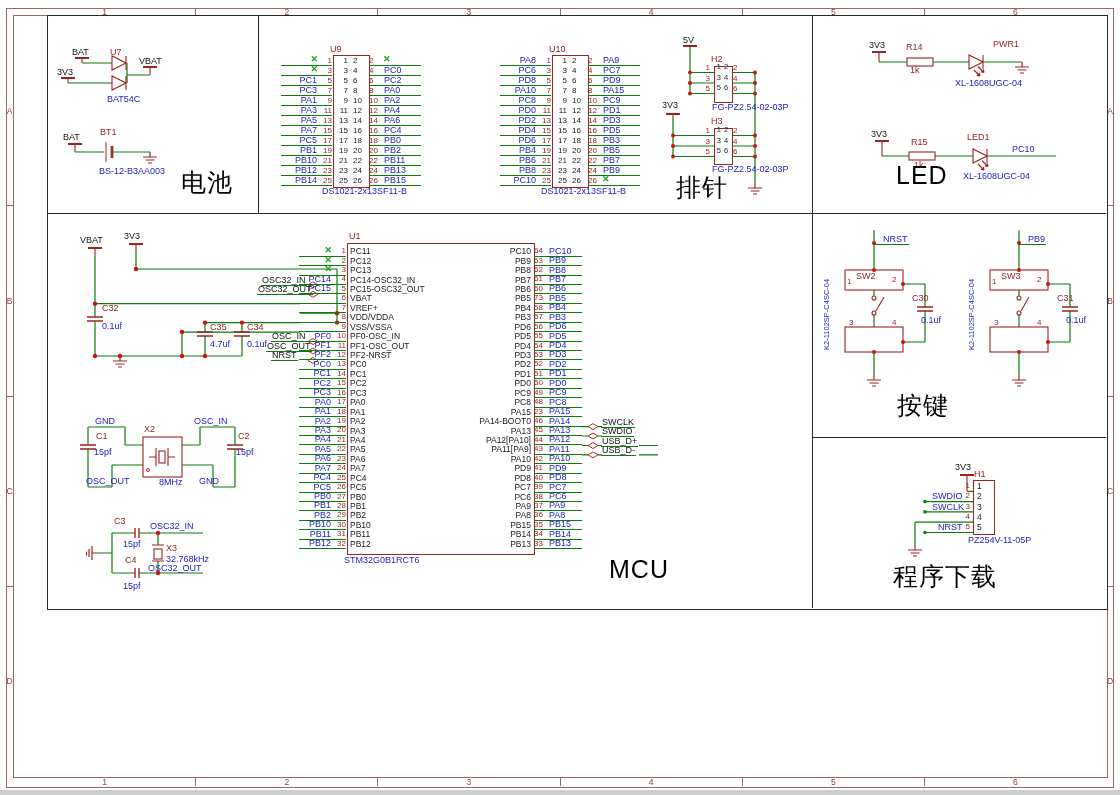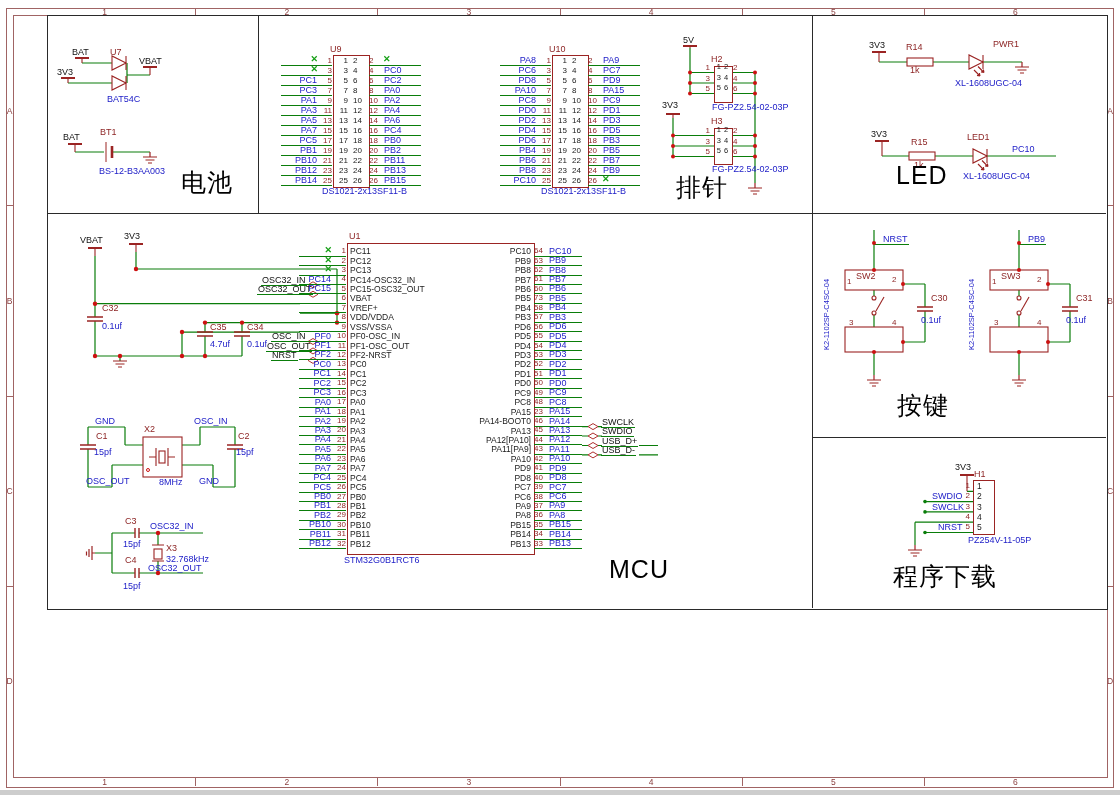--- a/index.html
+++ b/index.html
@@ -64,21 +64,21 @@
   .hpair .ia,.hpair .ib{font-size:7.5px;line-height:10.5px;width:7px;}
   .hpair .ib{padding-left:3px;}
   .h1n{height:10.3px;line-height:10.8px;font-size:8px;color:#8a1f1f;text-align:right;}
   .h1i{height:10.3px;line-height:10.8px;font-size:8.5px;color:#1a1a1a;text-align:left;}
   
   .swg{position:absolute;top:228px;width:160px;height:178px;}
   .swhost > div:nth-of-type(1){left:820px;}
   .swhost > div:nth-of-type(2){left:965px;}
   .swg .snet{position:absolute;left:62px;top:7px;}
   .swg .sref{position:absolute;left:36px;top:44px;}
-  .swg .scap{position:absolute;left:111px;top:66px;}
+  .swg .scap{position:absolute;left:92px;top:66px;}
   .swg .scapv{position:absolute;left:101px;top:88px;}
   .swg .p1{position:absolute;left:27px;top:50px;}
   .swg .p2{position:absolute;left:72px;top:48px;}
   .swg .p3{position:absolute;left:29px;top:91px;}
   .swg .p4{position:absolute;left:72px;top:91px;}
   .swg .vert{position:absolute;left:2px;top:36px;height:86px;writing-mode:vertical-rl;
              transform:rotate(180deg);font-size:7.5px;color:#2121c8;white-space:nowrap;}
   svg{position:absolute;left:0;top:0;}
 </style>
 </head>
@@ -299,21 +299,21 @@
       <span class="lbl val" style="left: 95px; top: 417px;">GND</span>
       <span class="lbl ref" style="left: 96px; top: 432px;">C1</span>
       <span class="lbl val" style="left: 94px; top: 448px;">15pf</span>
       <span class="lbl ref" style="left: 144px; top: 425px;">X2</span>
       <span class="lbl val" style="left: 159px; top: 478px;">8MHz</span>
       <span class="lbl val" style="left: 194px; top: 417px;">OSC_IN</span>
       <span class="lbl ref" style="left: 238px; top: 432px;">C2</span>
       <span class="lbl val" style="left: 236px; top: 448px;">15pf</span>
       <span class="lbl val" style="left: 86px; top: 477px;">OSC_OUT</span>
       <span class="lbl val" style="left: 199px; top: 477px;">GND</span>
-      <span class="lbl ref" style="left: 125px; top: 517px; text-align: right;">C3</span>
+      <span class="lbl ref" style="left: 114px; top: 517px; text-align: right;">C3</span>
       <span class="lbl val" style="left: 123px; top: 540px;">15pf</span>
       <span class="lbl ref" style="left: 125px; top: 556px;">C4</span>
       <span class="lbl val" style="left: 123px; top: 582px;">15pf</span>
       <span class="lbl ref" style="left: 166px; top: 544px;">X3</span>
       <span class="lbl val" style="left: 166px; top: 555px;">32.768kHz</span>
       <span class="lbl val" style="left: 150px; top: 522px;">OSC32_IN</span>
       <span class="lbl val" style="left: 148px; top: 564px;">OSC32_OUT</span>
       <span class="lbl title" style="left: 609px; top: 556px;">MCU</span>
       <span class="lbl port" style="left: 601px; top: 418px;">SWCLK</span>
       <span class="lbl port" style="left: 601px; top: 427px;">SWDIO</span>

